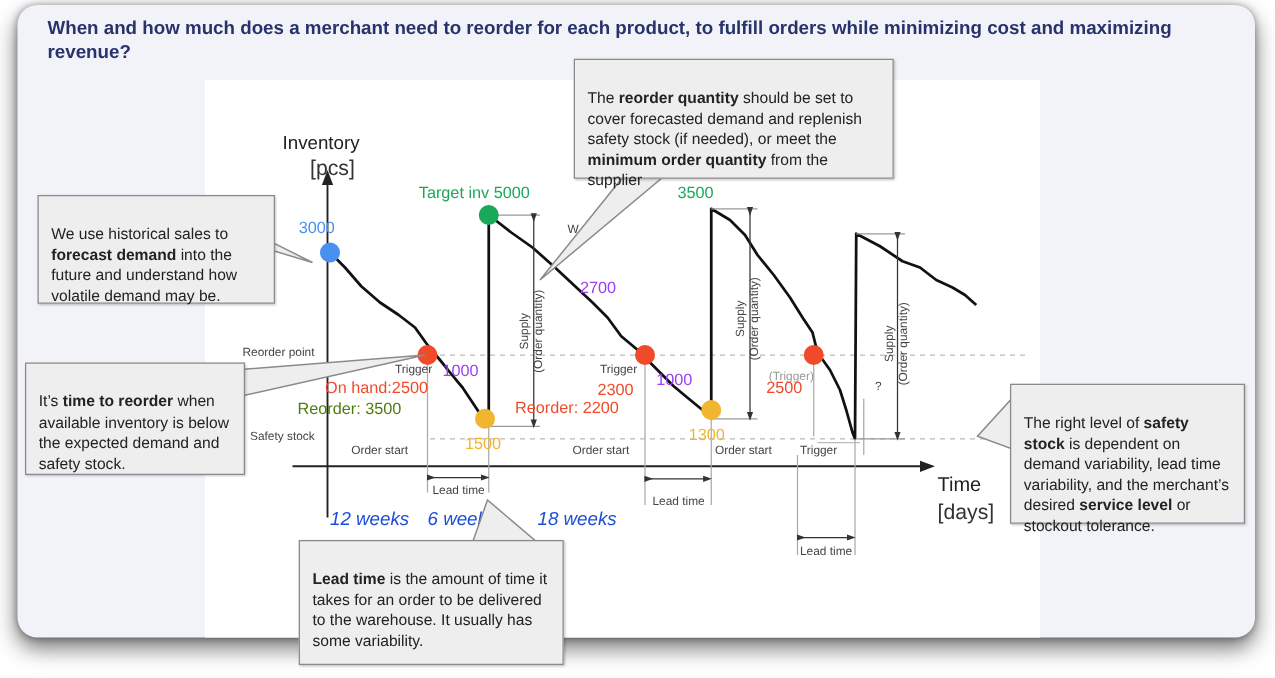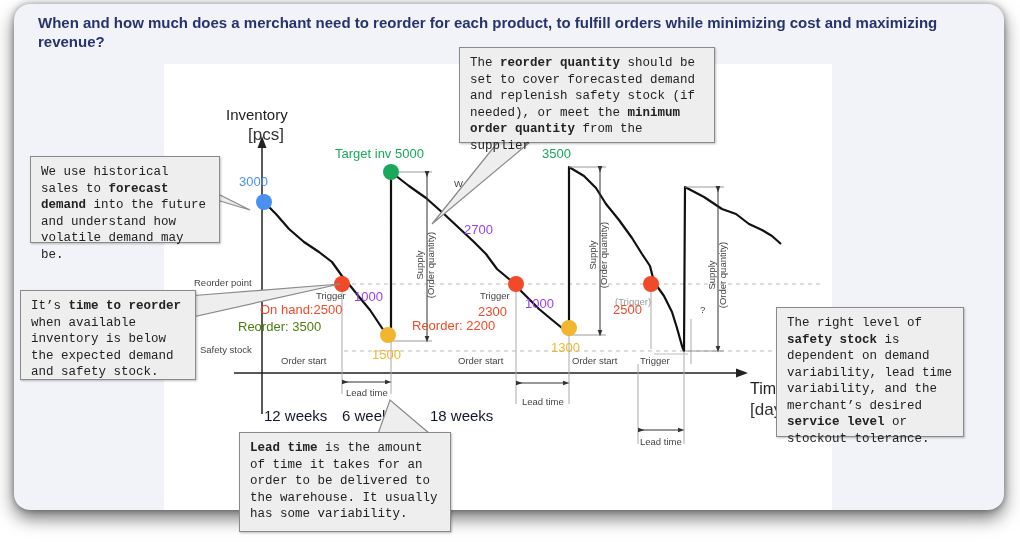--- a/index.html
+++ b/index.html
@@ -19,31 +19,30 @@
     font-weight:bold; font-size:15px; line-height:19px; color:#27336b;
   }
   .canvas {
     position:absolute; left:164px; top:64px; width:668px; height:446px;
     background:#ffffff;
   }
   svg.chart { position:absolute; left:0; top:0; }
   .callout {
     position:absolute; background:#eeeeee; border:1.5px solid #8a8a8a;
     font-size:12.5px; line-height:16.5px; color:#222;
-    padding:7px 10px; box-sizing:border-box;
+    padding:22px 10px; box-sizing:border-box;
     box-shadow:1px 1px 2px rgba(0,0,0,0.25);
-    font-family:Liberation Mono, monospace;
   }
   .callout b { font-weight:bold; }
   .lbl { position:absolute; white-space:nowrap; }
   .axis-title { font-size:15px; color:#222; }
   .axis-unit { font-size:17px; color:#333; }
   .small { font-size:9.5px; color:#444; }
   .val { font-size:13px; }
-  .weeks { font-size:15px; color:#0f172a; }
+  .weeks { font-size:15px; color:#1d4ed8;font-style:italic; }
 </style>
 </head>
 <body>
 
 <div class="card"></div>
 <div class="title">When and how much does a merchant need to reorder for each product, to fulfill orders while minimizing cost and maximizing revenue?</div>
 
 <div class="canvas">
   <svg class="chart" width="668" height="446" viewBox="0 0 668 446">
     <defs>
@@ -155,19 +154,19 @@
 </div>
 
 <div class="callout" style="left:20px;top:290px;width:176px;height:90px;">
   <span>It’s </span><b>time to reorder</b><span> when available inventory is below the expected demand and safety stock.</span>
 </div>
 
 <div class="callout" style="left:459px;top:47px;width:256px;height:96px;">
   <span>The </span><b>reorder quantity</b><span> should be set to cover forecasted demand and replenish safety stock (if needed), or meet the </span><b>minimum order quantity</b><span> from the supplier</span>
 </div>
 
-<div class="callout" style="left:776px;top:307px;width:188px;height:130px;">
+<div class="callout" style="left:808px;top:307px;width:188px;height:112px;">
   <span>The right level of </span><b>safety stock</b><span> is dependent on demand variability, lead time variability, and the merchant’s desired </span><b>service level</b><span> or stockout tolerance.</span>
 </div>
 
 <div class="callout" style="left:239px;top:432px;width:212px;height:100px;">
   <b>Lead time</b><span> is the amount of time it takes for an order to be delivered to the warehouse. It usually has some variability.</span>
 </div>
 
 </body></html>

